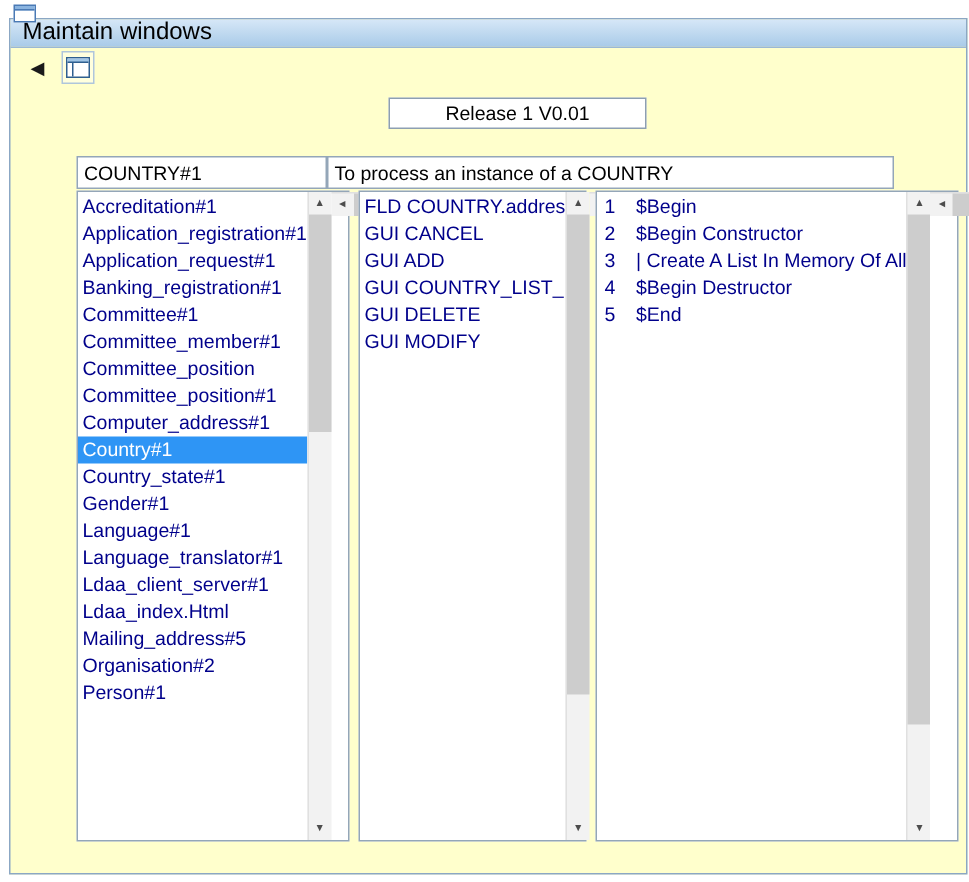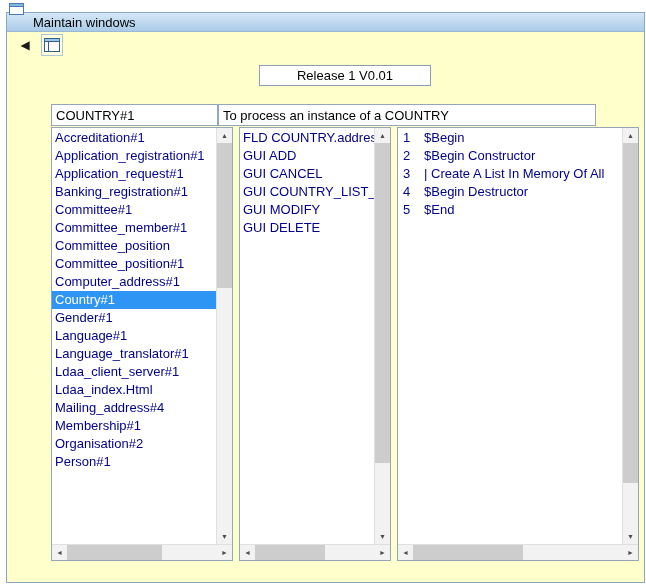--- a/index.html
+++ b/index.html
@@ -13,22 +13,22 @@
     border:1px solid #8ba7c4;box-sizing:border-box;
   }
   .top-icon{
     position:absolute;left:9px;top:3px;width:13px;height:10px;
     border:1px solid #4a7ab5;background:#fff;z-index:5;box-sizing:content-box;
   }
   .top-icon-bar{height:2px;background:#8ab4e0;border-bottom:1px solid #4a7ab5;}
   .titlebar{
     height:18px;background:linear-gradient(#d6e7f7,#a9cbe8);
     border-bottom:1px solid #9ab8d4;
-    display:flex;align-items:center;padding-left:26px;
-    font-size:13px;color:#000;
+    display:flex;align-items:center;padding-left:8px;
+    font-size:16px;color:#000;
   }
   .btn-back{
     position:absolute;left:8px;top:22px;width:20px;height:20px;
     display:flex;align-items:center;justify-content:center;
     font-size:12px;color:#1a1a1a;cursor:pointer;
   }
   .btn-windows{
     position:absolute;left:34px;top:21px;width:22px;height:22px;
     border:1px solid #afc6db;background:rgba(255,255,255,0.35);
     display:flex;align-items:center;justify-content:center;cursor:pointer;
@@ -47,21 +47,21 @@
     position:absolute;top:91px;height:22px;background:#ffffff;
     border:1px solid #94a6b8;box-sizing:border-box;
     font-size:13px;color:#000;display:flex;align-items:center;
     padding-left:4px;white-space:nowrap;overflow:hidden;
   }
   .field-name{left:44px;width:167px;}
   .field-desc{left:211px;width:378px;}
   .listbox{
     position:absolute;top:114px;height:434px;background:#ffffff;
     border:1px solid #94a6b8;box-sizing:border-box;
-    display:flex;flex-direction:column;
+    display:flex;flex-direction:row;
   }
   .lb-windows{left:44px;width:182px;}
   .lb-components{left:232px;width:152px;}
   .lb-code{left:390px;width:242px;}
   .list-main{flex:1;display:flex;min-height:0;}
   .list-items{flex:1;overflow:hidden;padding-top:1px;min-width:0;}
   .list-item{
     height:18px;line-height:18px;font-size:13px;
     color:var(--list_text,#00008b);
     padding-left:3px;white-space:nowrap;overflow:hidden;cursor:default;
@@ -145,35 +145,35 @@
           <div class="list-item">Committee_member#1</div>
 
           <div class="list-item">Committee_position</div>
 
           <div class="list-item">Committee_position#1</div>
 
           <div class="list-item">Computer_address#1</div>
 
           <div class="list-item selected">Country#1</div>
 
+          <div class="list-item">Country_state#1</div>
 
           <div class="list-item">Gender#1</div>
 
           <div class="list-item">Language#1</div>
 
           <div class="list-item">Language_translator#1</div>
 
           <div class="list-item">Ldaa_client_server#1</div>
 
           <div class="list-item">Ldaa_index.Html</div>
 
 
-          <div class="list-item">Mailing_address#4</div>
-
-          <div class="list-item">Membership#1</div>
+          <div class="list-item">Mailing_address#5</div>
+
 
           <div class="list-item">Organisation#2</div>
 
           <div class="list-item">Person#1</div>
 
         </div>
       <div class="vscroll">
         <div class="sbtn">▲</div>
         <div class="vtrack">
           <div class="vthumb" style="height:145px;"></div>
@@ -189,29 +189,29 @@
       <div class="sbtn">►</div>
     </div>
   </div>
 
   <div class="listbox lb-components">
     <div class="list-main">
       <div class="list-items">
 
           <div class="list-item">FLD COUNTRY.addres</div>
 
+          <div class="list-item">GUI CANCEL</div>
+
           <div class="list-item">GUI ADD</div>
 
-          <div class="list-item">GUI CANCEL</div>
-
           <div class="list-item">GUI COUNTRY_LIST_</div>
 
+          <div class="list-item">GUI DELETE</div>
+
           <div class="list-item">GUI MODIFY</div>
-
-          <div class="list-item">GUI DELETE</div>
 
         </div>
       <div class="vscroll">
         <div class="sbtn">▲</div>
         <div class="vtrack">
           <div class="vthumb" style="height:320px;"></div>
         </div>
         <div class="sbtn">▼</div>
       </div>
     </div>

